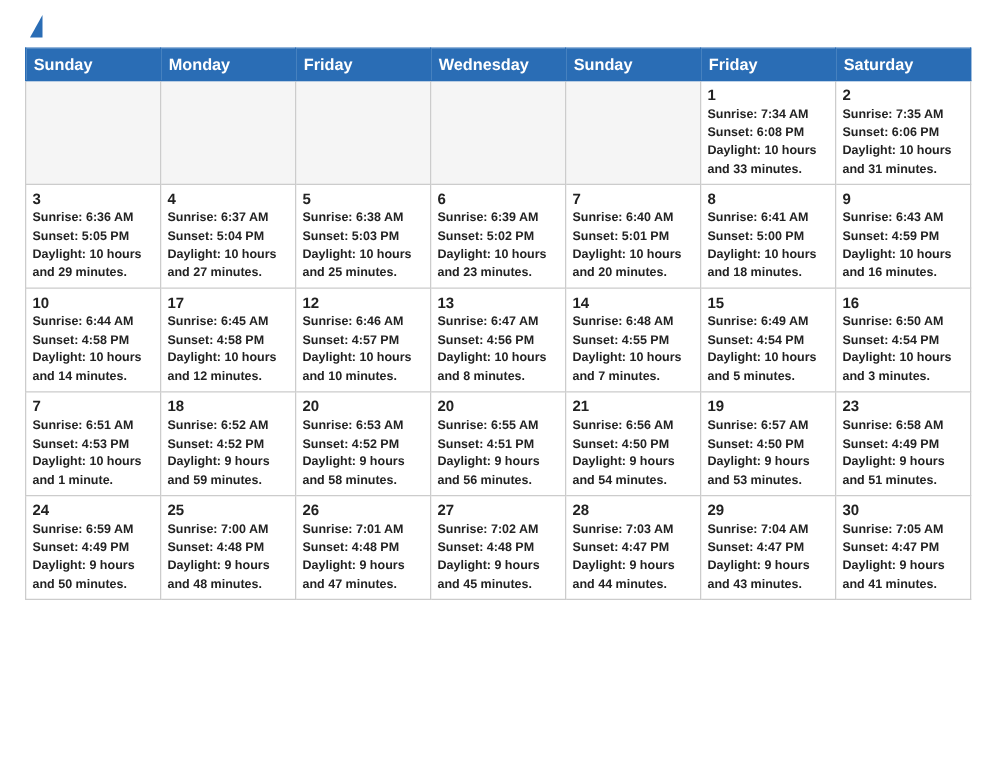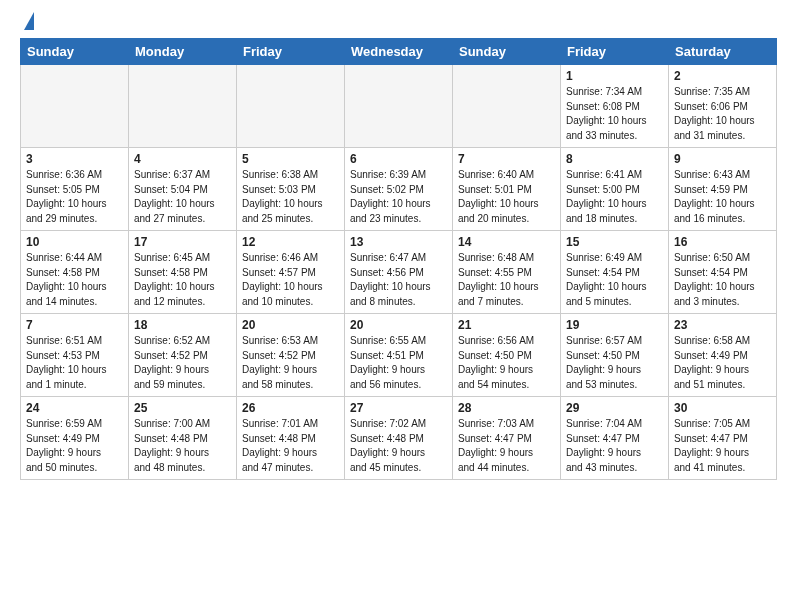--- a/index.html
+++ b/index.html
@@ -84,20 +84,21 @@
     .day-num {
       font-size: 12px;
       font-weight: bold;
       display: block;
       margin-bottom: 2px;
     }
     .day-info {
       font-size: 10px;
       line-height: 1.45;
       color: #222;
+      font-weight: bold;
     }
   </style>
 </head>
 <body>
 
 <div class="page">
   <div class="header">
     <div class="logo-area">
       <div>
         <div style="display:flex;align-items:center;gap:2px;">

